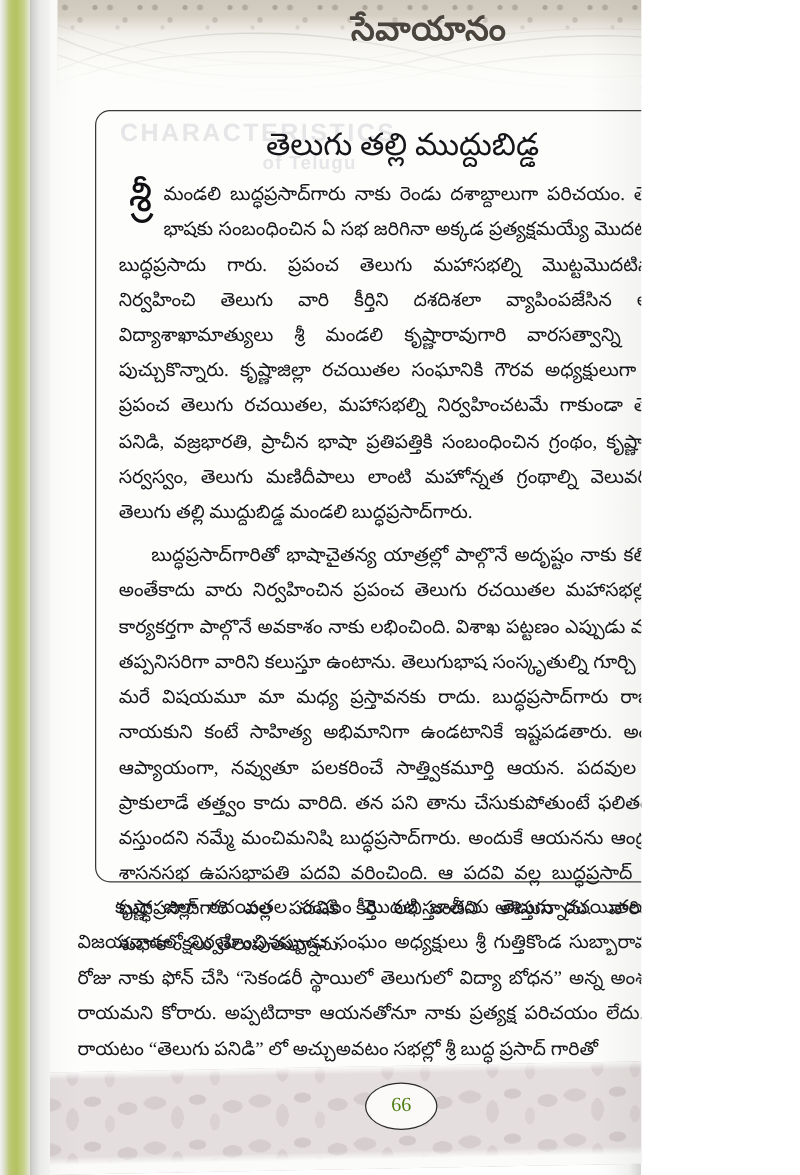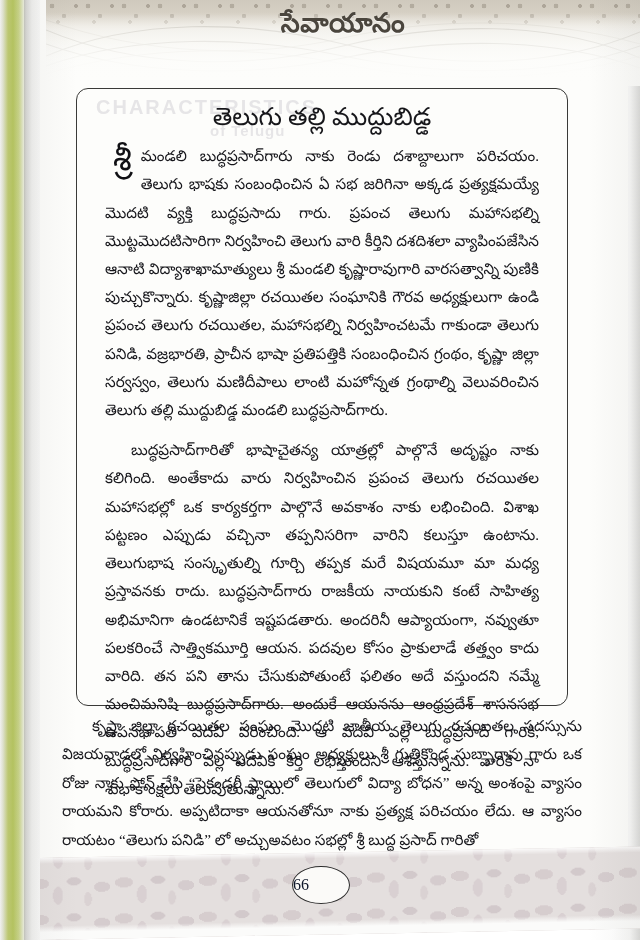--- a/index.html
+++ b/index.html
@@ -7,21 +7,21 @@
     margin: 0;
     padding: 0;
     background: #ffffff;
   }
   body {
     font-family: "Liberation Sans", sans-serif;
   }
 
   .page {
     position: relative;
-    width: 640px;
+    width: 513px;
     height: 940px;
     overflow: hidden;
     background: #ffffff;
   }
 
   
   .binding-strip {
     position: absolute;
     left: 0; top: 0;
     width: 26px; height: 940px;
@@ -160,21 +160,21 @@
     z-index: 2;
   }
 
   p.body {
     font-family: "Liberation Serif", serif;
     font-size: 15.2px;
     line-height: 28.2px;
     color: #15151a;
     text-align: justify;
     text-justify: inter-word;
-    margin: 12px;
+    margin: 2px;
     position: relative;
     z-index: 2;
   }
   p.first {
     margin-top: 10px;
   }
   p.second {
     margin-top: 7px;
     text-indent: 26px;
   }
@@ -241,24 +241,24 @@
 
   .page-number {
     position: absolute;
     left: 292px; top: 866px;
     width: 56px; height: 36px;
     border: 1.6px solid #2b2b2b;
     border-radius: 50%;
     background: #fbfaf8;
     display: flex;
     align-items: center;
-    justify-content: flex-start;
+    justify-content: center;
     font-family: "Liberation Serif", serif;
     font-size: 16px;
-    color: #0f172a;
+    color: #4d7c0f;
     z-index: 5;
   }
 
   
   .scan-overlay {
     position: absolute;
     inset: 0;
     pointer-events: none;
     background:
       linear-gradient(to right, rgba(120,120,115,0.10), rgba(255,255,255,0) 12%),

